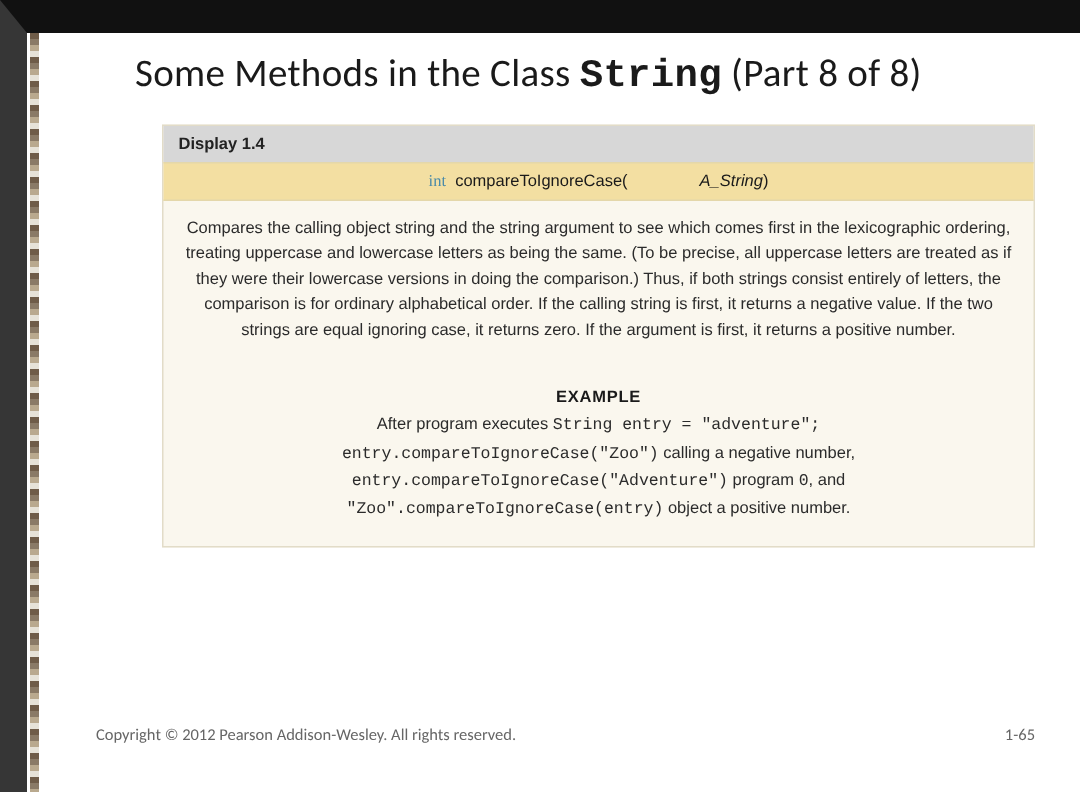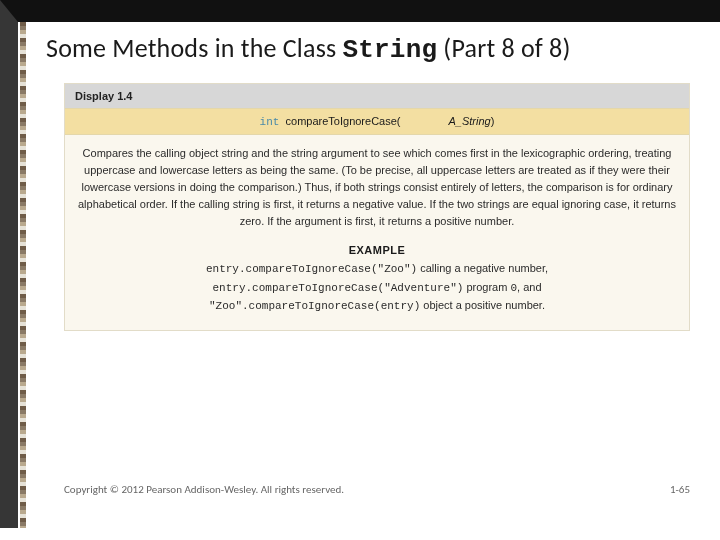--- a/index.html
+++ b/index.html
@@ -3,20 +3,21 @@
 <meta charset="utf-8">
 <style>
   * { margin: 0; padding: 0; box-sizing: border-box; }
   html, body { width: 720px; height: 540px; background: #fff; font-family: Georgia, 'Times New Roman', serif; color: #1a1a1a; }
   .slide {
     position: relative; width: 720px; height: 528px;
     border-top: 22px solid #111;
     border-left: 18px solid #363636;
     background: #fff;
     overflow: hidden;
+    padding-left: 44px;
   }
   .left-stripe {
     position: absolute; left: 2px; top: 0; bottom: 0; width: 6px;
     background: repeating-linear-gradient(
       to bottom,
       #6f5c48 0, #6f5c48 4px,
       #8a7a66 4px, #8a7a66 8px,
       #b9a98e 8px, #b9a98e 12px,
       #e6e2d7 12px, #e6e2d7 16px
     );
@@ -45,36 +46,37 @@
   .panel-head .dlabel { font-weight: 700; font-family: Arial, sans-serif; color: #222; }
   .panel-head .dtitle { font-weight: 700; font-family: Arial, sans-serif; color: #222; }
   .sig {
     background: #f3dfa2;
     padding: 6px 10px;
     font-family: Arial, sans-serif;
     font-size: 11px;
     border-top: 1px solid #e4d7aa;
     border-bottom: 1px solid #e4d7aa;
   }
-  .sig .kw { color: #4a8aa8; font-family: Liberation Mono, monospace; }
+  .sig .kw { color: #4a8aa8; font-family: Liberation Serif, serif; }
   .sig .mtd { font-family: Arial, sans-serif; }
   .sig .arg { font-style: italic; margin-left: 48px; }
   .body {
     padding: 10px 12px 6px 12px;
     font-family: Arial, sans-serif;
     font-size: 11px;
     line-height: 1.55;
     color: #2b2b2b;
   }
   .example-label {
     padding: 8px 12px 2px 12px;
     font-family: Arial, sans-serif;
     font-weight: 700;
     font-size: 11px;
     letter-spacing: 0.5px;
+    margin-top: 16px;
   }
   .example {
     padding: 2px 12px 14px 12px;
     font-family: Arial, sans-serif;
     font-size: 11px;
     line-height: 1.6;
     color: #2b2b2b;
   }
   .mono { font-family: "Courier New", monospace; }
   .footer {
@@ -106,20 +108,23 @@
       <span class="kw">int</span>
       <span>&nbsp;</span><span class="mtd">compareToIgnoreCase(</span><span class="arg">A_String</span><span>)</span>
     </div>
 
     <div class="body">Compares the calling object string and the string argument to see which comes first in the lexicographic ordering, treating uppercase and lowercase letters as being the same. (To be precise, all uppercase letters are treated as if they were their lowercase versions in doing the comparison.) Thus, if both strings consist entirely of letters, the comparison is for ordinary alphabetical order. If the calling string is first, it returns a negative value. If the two strings are equal ignoring case, it returns zero. If the argument is first, it returns a positive number.</div>
 
     <div class="example-label">EXAMPLE</div>
 
     <div class="example">
       <div>
+        <span>After program executes </span><span class="mono">String entry = "adventure";</span>
+      </div>
+      <div>
         <span class="mono">entry.compareToIgnoreCase("Zoo")</span><span> calling a negative number,</span>
       </div>
       <div>
         <span class="mono">entry.compareToIgnoreCase("Adventure")</span><span> program </span><span class="mono">0</span><span>, and</span>
       </div>
       <div>
         <span class="mono">"Zoo".compareToIgnoreCase(entry)</span><span> object a positive number.</span>
       </div>
     </div>
   </div>

